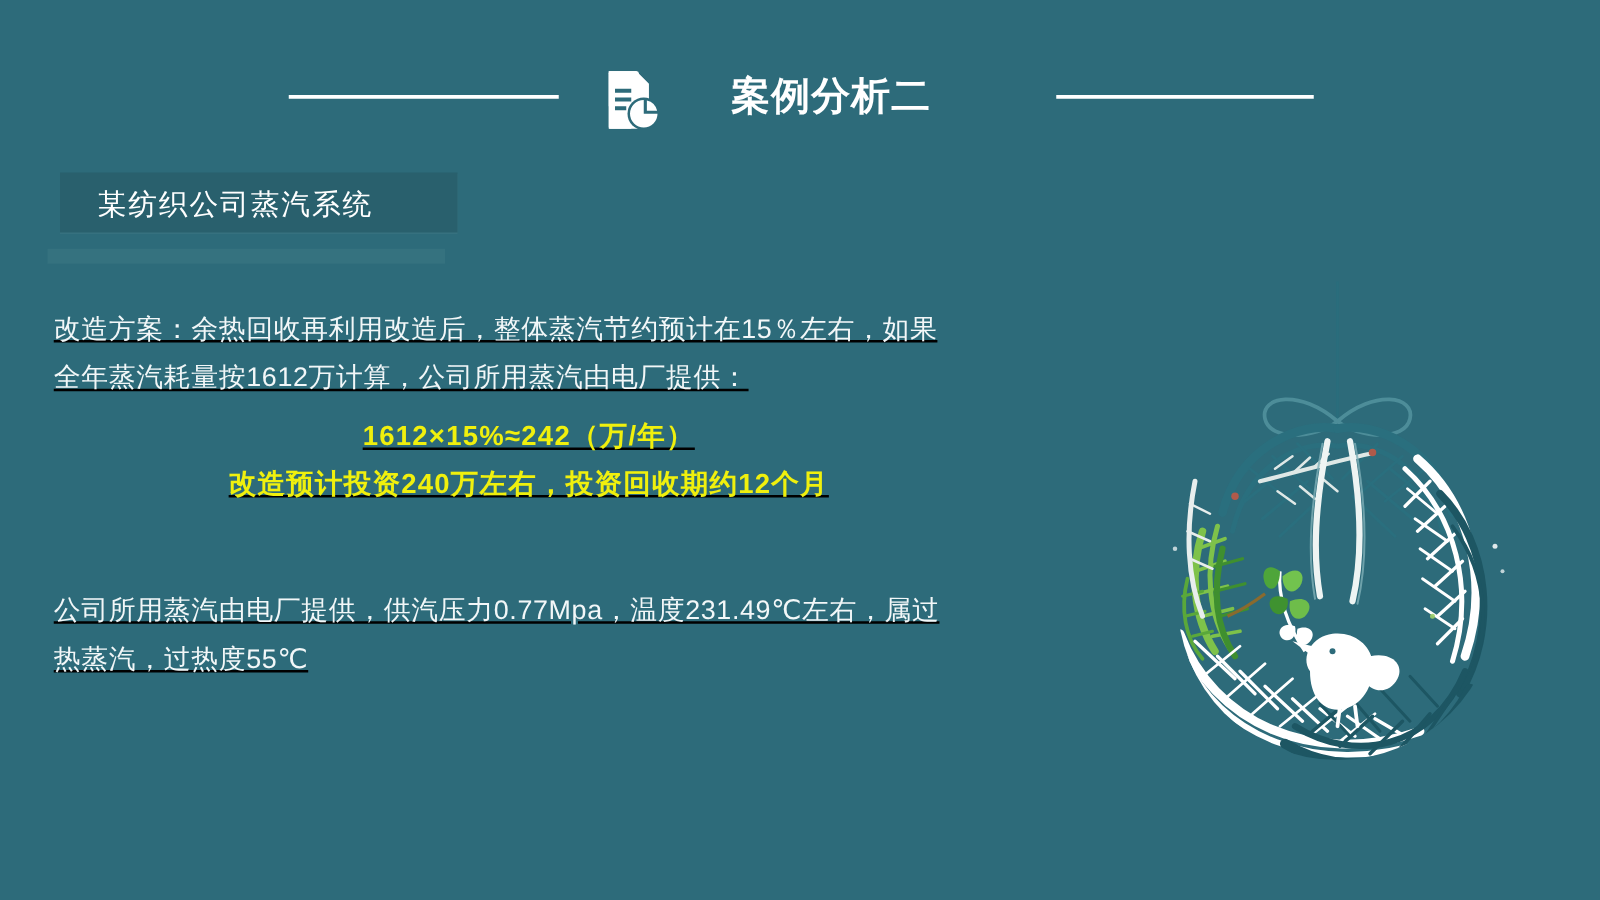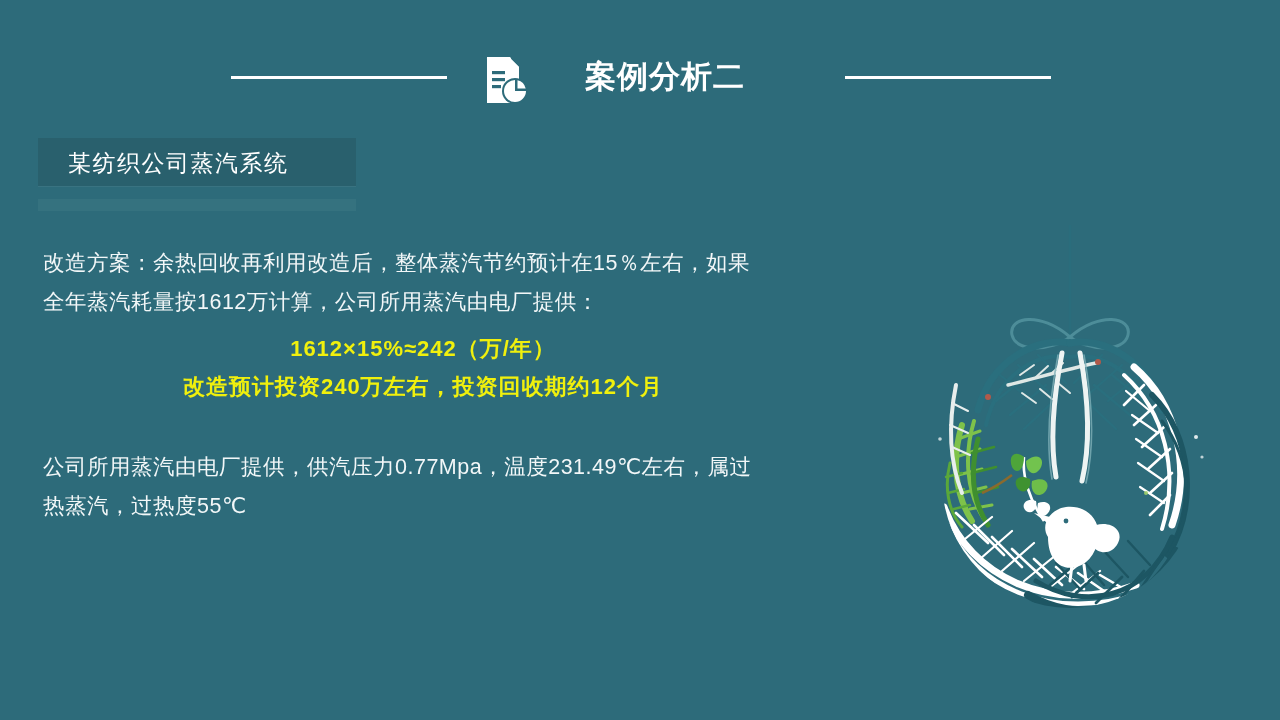--- a/index.html
+++ b/index.html
@@ -49,21 +49,21 @@
     font-weight: bold;
     color: #ffffff;
     letter-spacing: 1px;
     line-height: 40px;
     white-space: nowrap;
   }
 
   
   .banner {
     position: absolute;
-    left: 38px;
+    left: 48px;
     top: 138px;
     width: 318px;
     height: 48px;
     background: #29606d;
     box-shadow: 0 1px 0 rgba(255,255,255,0.06);
   }
   .banner-label {
     position: absolute;
     left: 30px;
     top: 10px;
@@ -80,20 +80,21 @@
     height: 12px;
     background: #35727f;
   }
 
   
   .content {
     position: absolute;
     left: 43px;
     top: 244px;
     width: 820px;
+    text-decoration: underline;
   }
   .para {
     color: #f2f7f8;
     font-size: 21.5px;
     line-height: 39px;
     letter-spacing: 0.5px;
     white-space: nowrap;
   }
 
   .formula-block {
@@ -103,21 +104,21 @@
   }
   .formula {
     color: #f0f00d;
     font-size: 22px;
     line-height: 38px;
     letter-spacing: 1px;
     font-weight: bold;
     white-space: nowrap;
   }
 
-  .spec-block { margin-top: 42px; }
+  .spec-block { margin-top: 63px; }
 
   
   .wreath {
     position: absolute;
     left: 900px;
     top: 225px;
     width: 340px;
     height: 410px;
   }
 </style>

